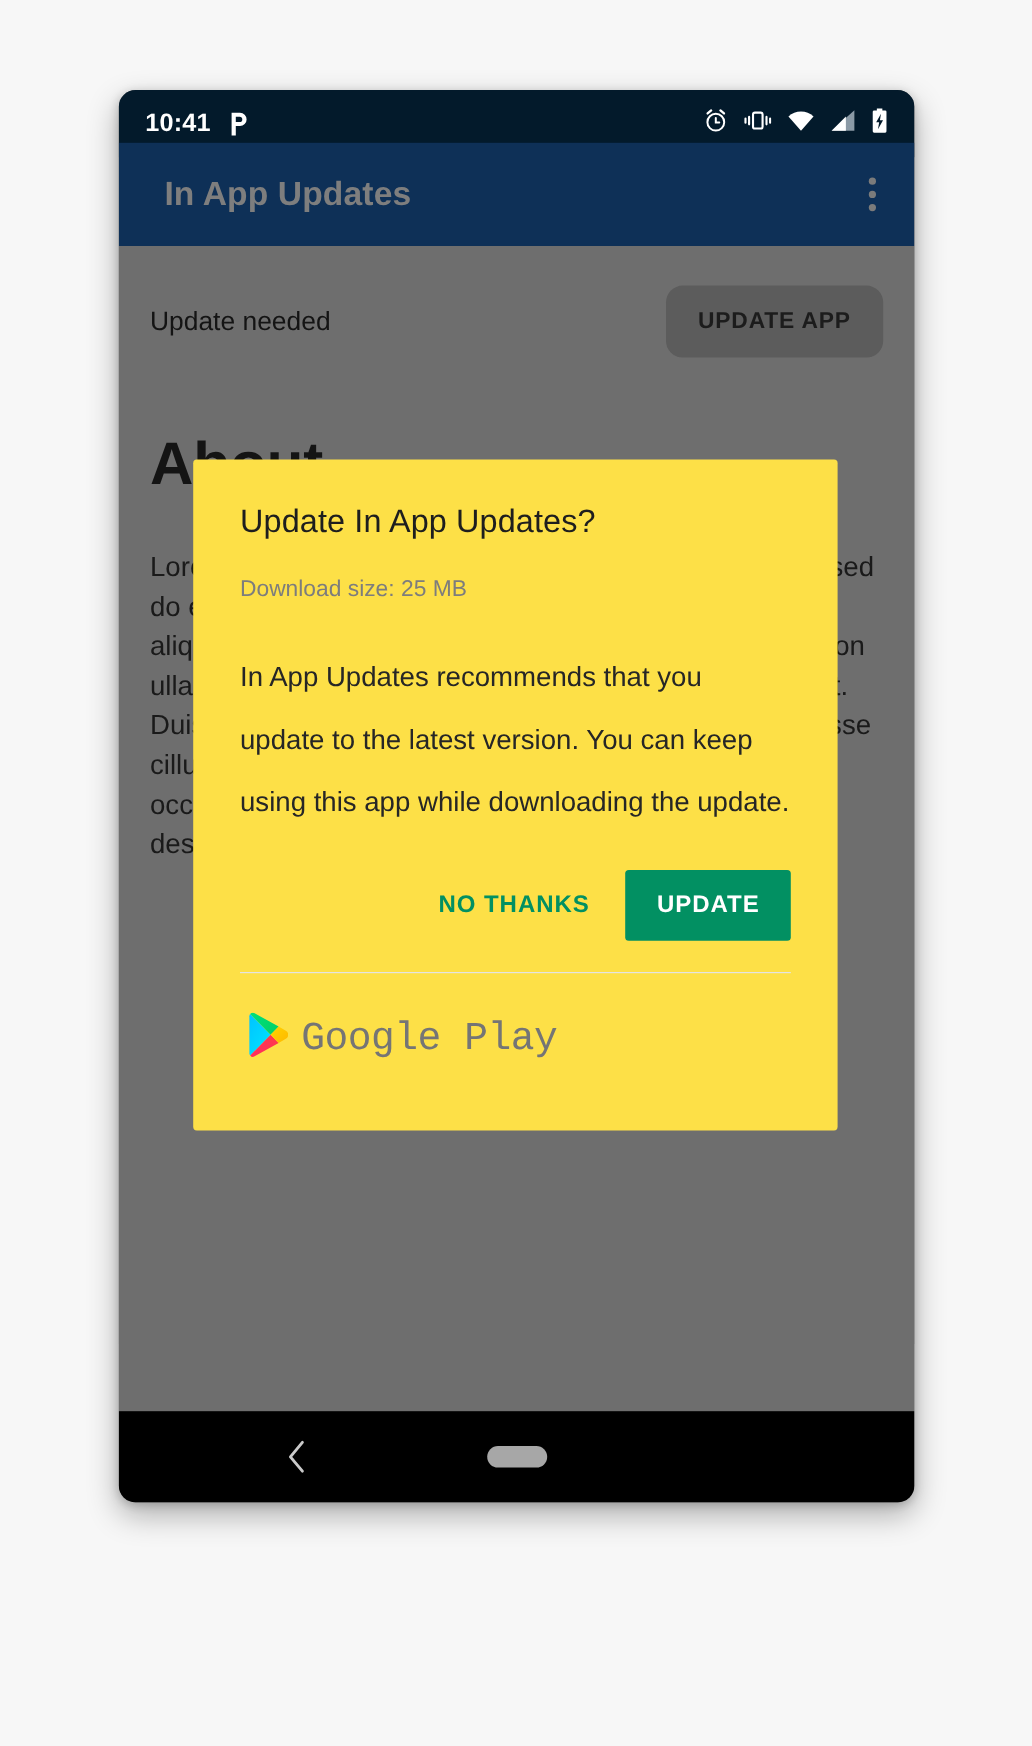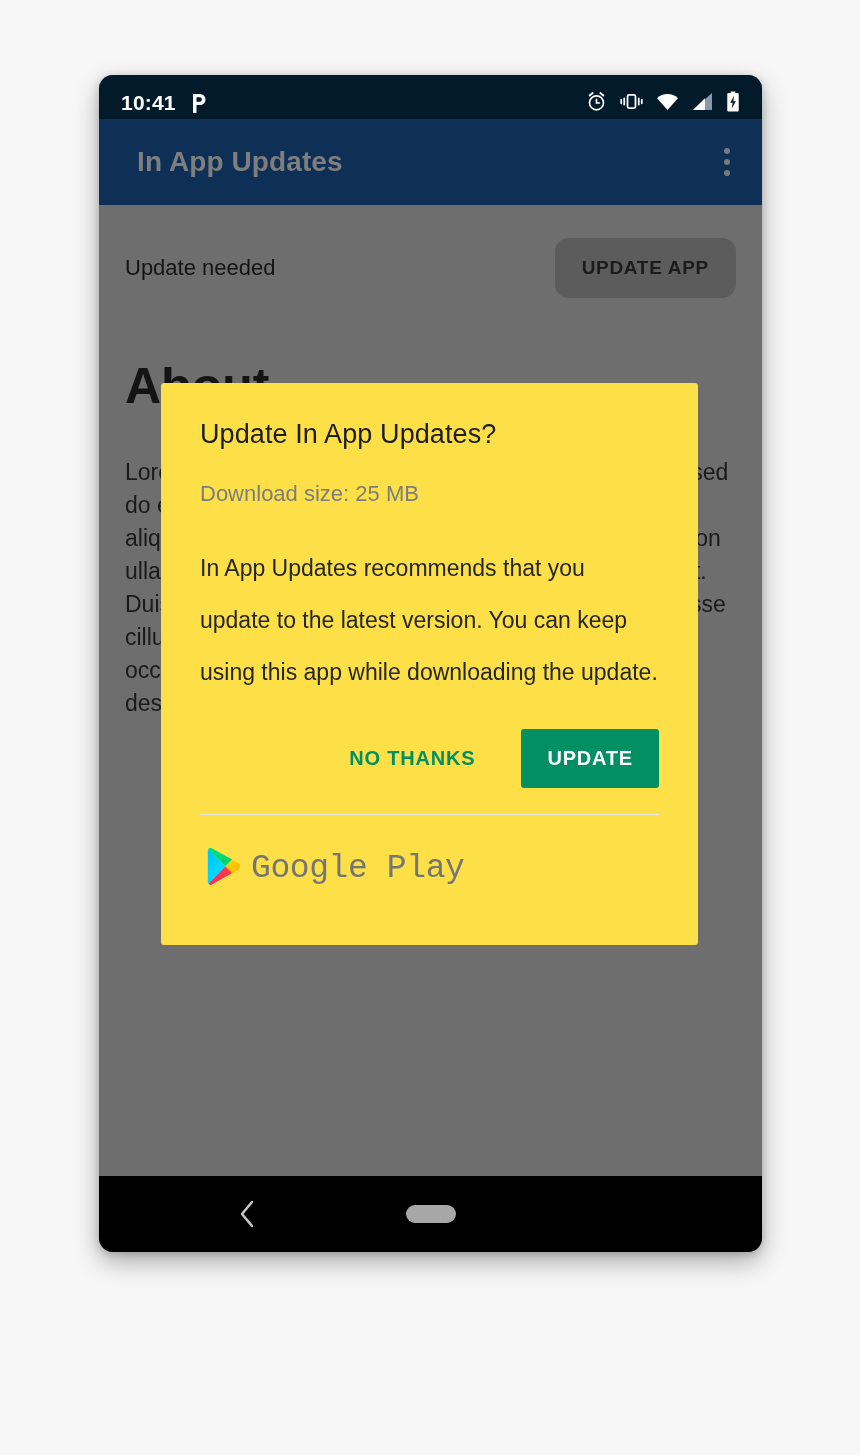--- a/index.html
+++ b/index.html
@@ -184,35 +184,35 @@
     margin-top: 36px;
   }
   .dialog-title {
     font-size: 27px;
     color: #1e1e1e;
     margin: 0;
     font-weight: normal;
     letter-spacing: 0.1px;
   }
   .dialog-subtitle {
-    font-size: 22px;
+    font-size: 19px;
     color: #7d7d7d;
     margin: 31px 0 0 0;
   }
   .dialog-body {
     font-size: 23px;
     color: #262626;
     line-height: 52px;
     margin: 35px 0 0 0;
   }
   .dialog-actions {
     display: flex;
     align-items: center;
     justify-content: flex-end;
-    gap: 24px;
+    gap: 8px;
     margin-top: 31px;
     padding-bottom: 12px;
   }
   .btn-text {
     background: none;
     border: none;
     color: #029062;
     font-size: 20px;
     font-weight: bold;
     letter-spacing: 0.8px;

